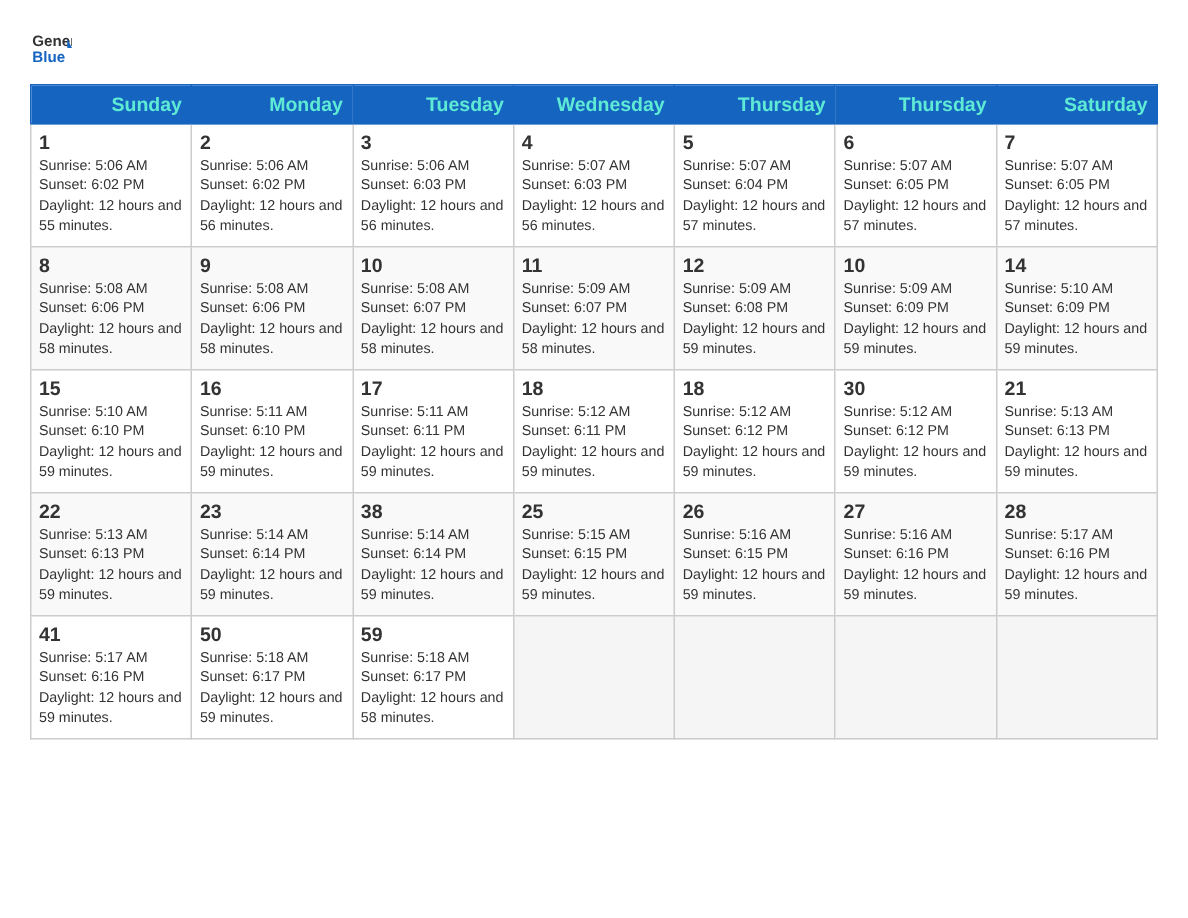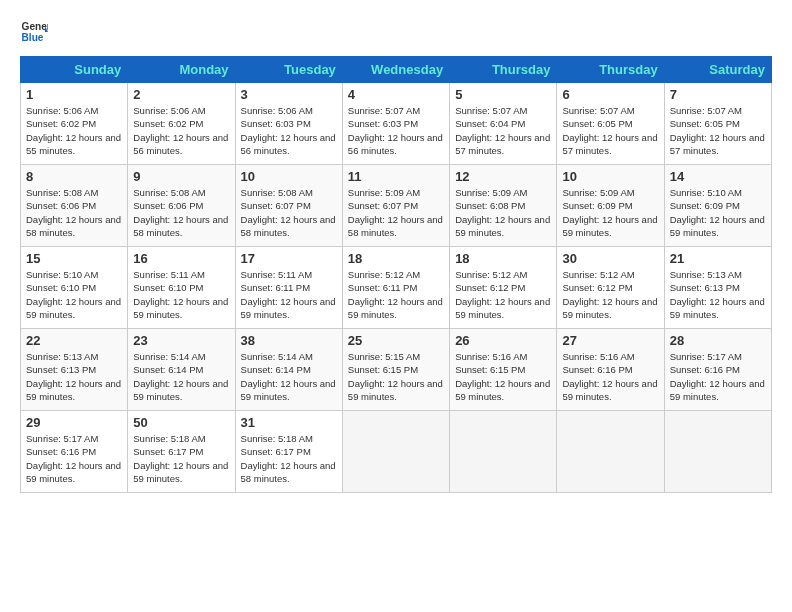--- a/index.html
+++ b/index.html
@@ -234,29 +234,29 @@
             <span class="day-num">27</span>
             <div class="day-info">Sunrise: 5:16 AM<br>Sunset: 6:16 PM<br>Daylight: 12 hours and 59 minutes.</div>
           </td>
           <td>
             <span class="day-num">28</span>
             <div class="day-info">Sunrise: 5:17 AM<br>Sunset: 6:16 PM<br>Daylight: 12 hours and 59 minutes.</div>
           </td>
         </tr>
         <tr>
           <td>
-            <span class="day-num">29</span>
+            <span class="day-num">41</span>
             <div class="day-info">Sunrise: 5:17 AM<br>Sunset: 6:16 PM<br>Daylight: 12 hours and 59 minutes.</div>
           </td>
           <td>
             <span class="day-num">50</span>
             <div class="day-info">Sunrise: 5:18 AM<br>Sunset: 6:17 PM<br>Daylight: 12 hours and 59 minutes.</div>
           </td>
           <td>
-            <span class="day-num">31</span>
+            <span class="day-num">59</span>
             <div class="day-info">Sunrise: 5:18 AM<br>Sunset: 6:17 PM<br>Daylight: 12 hours and 58 minutes.</div>
           </td>
           <td class="empty"></td>
           <td class="empty"></td>
           <td class="empty"></td>
           <td class="empty"></td>
         </tr>
       </tbody>
   </table>
 </div>

